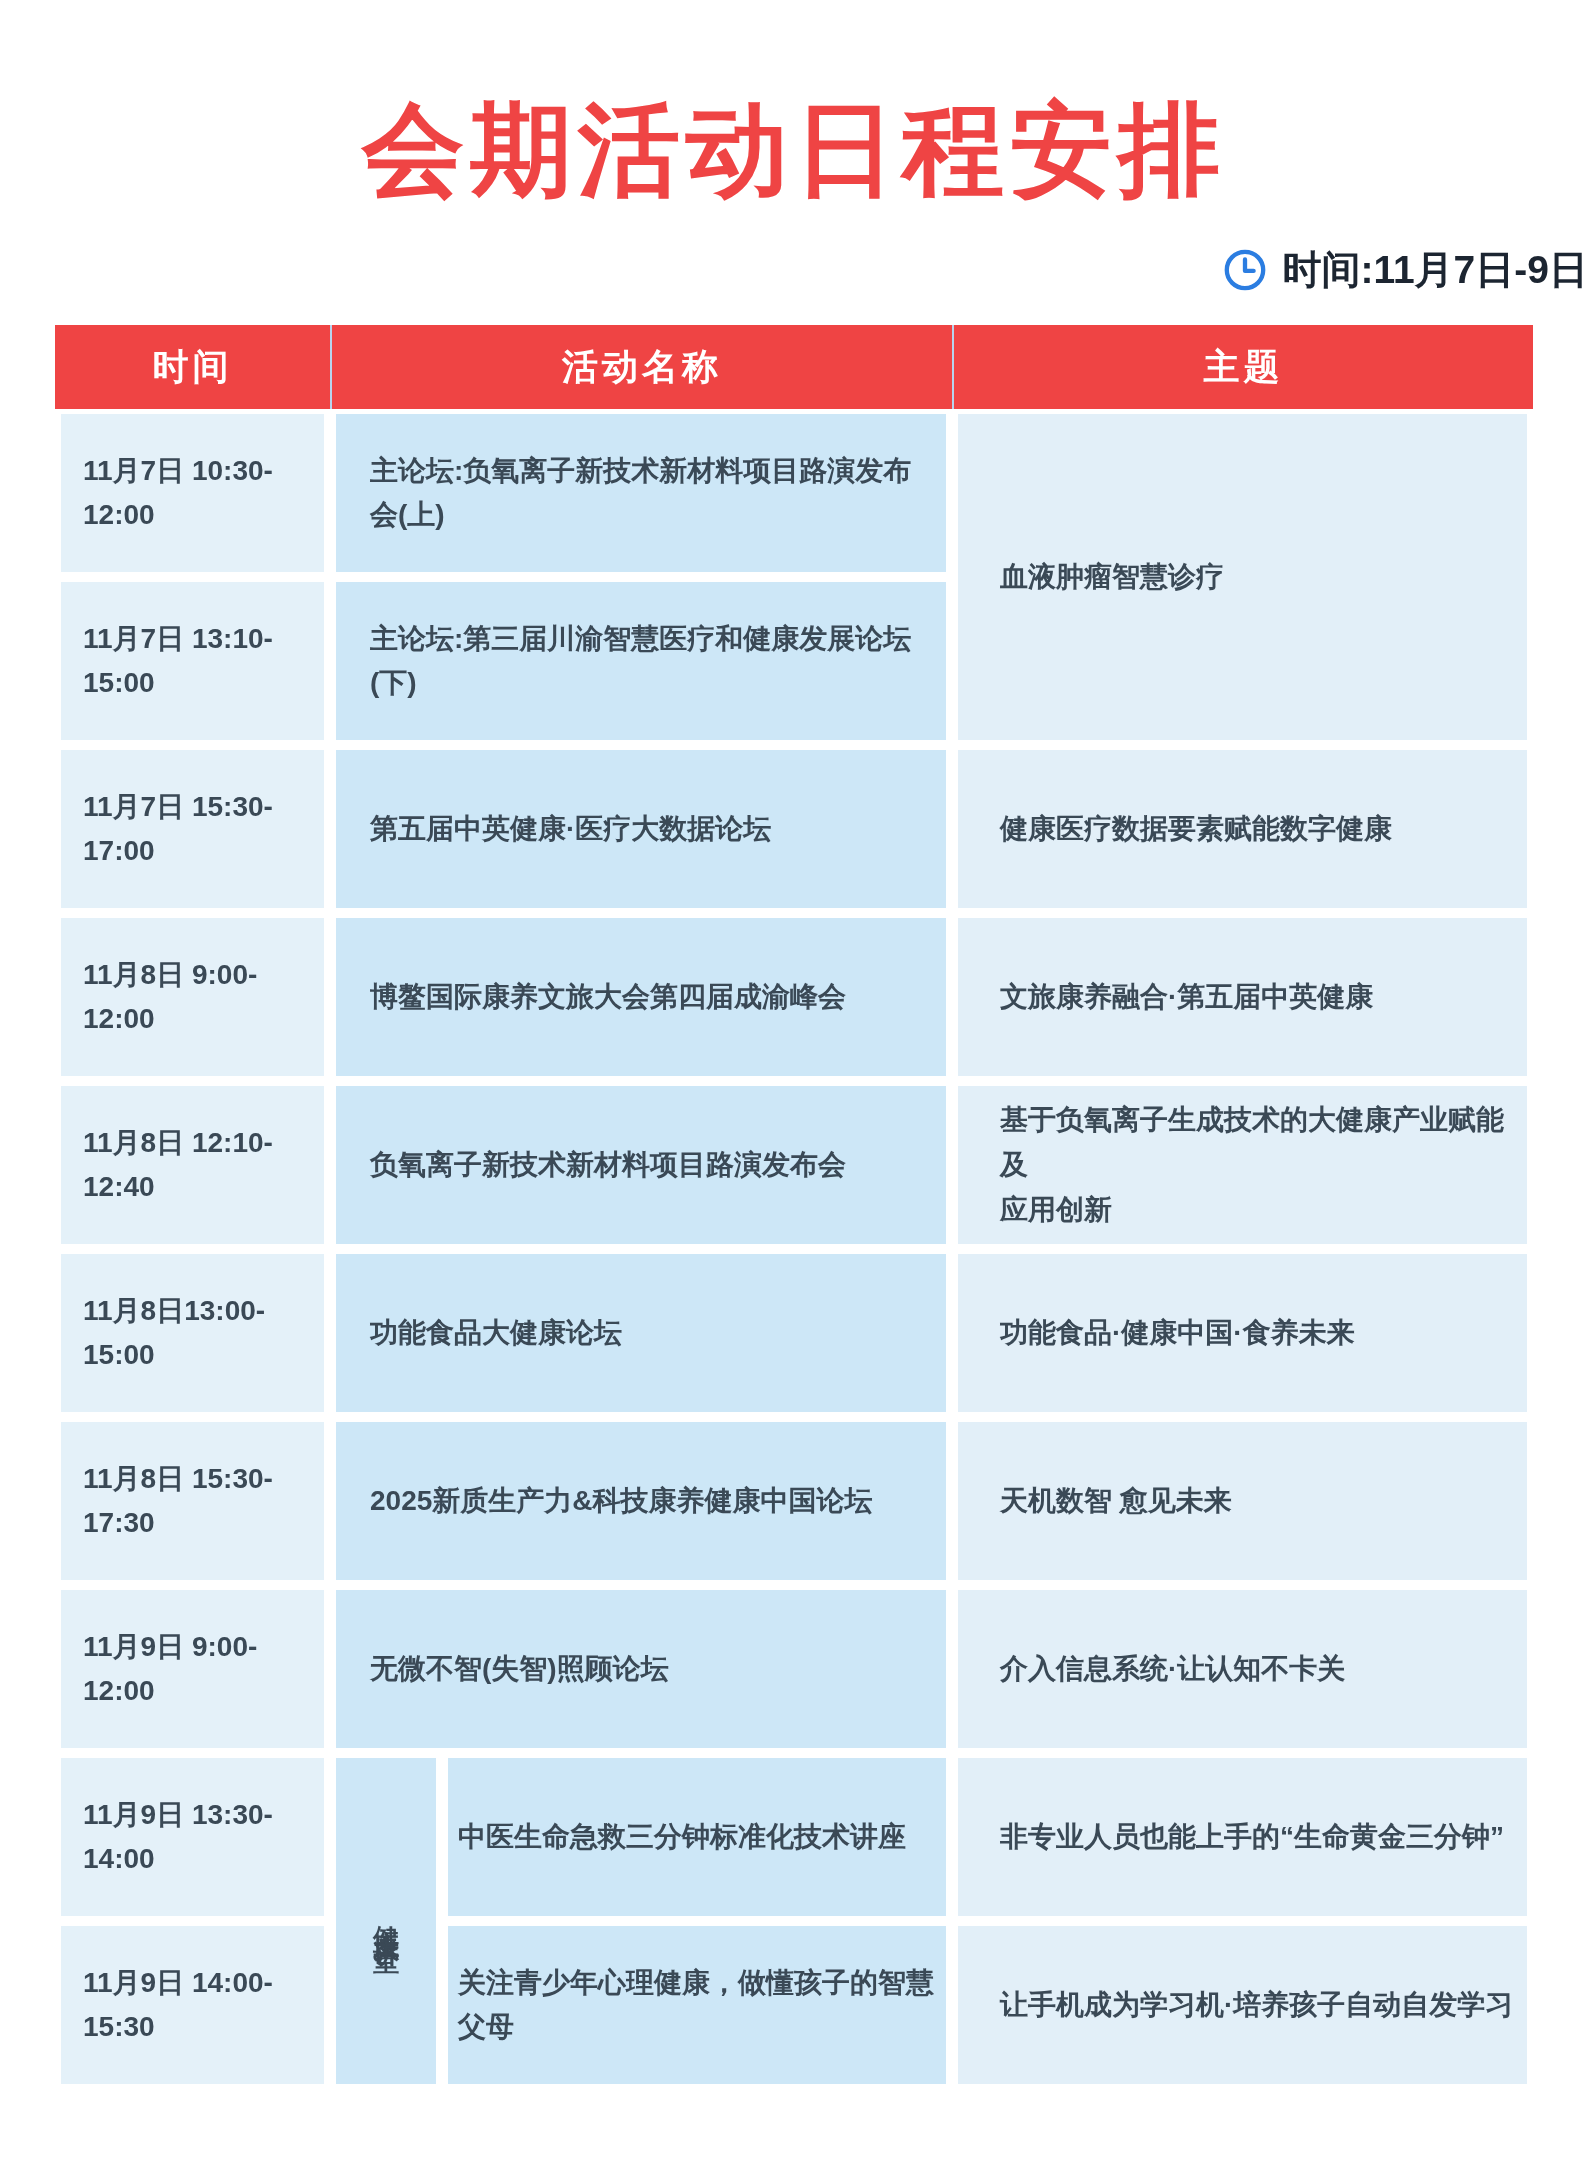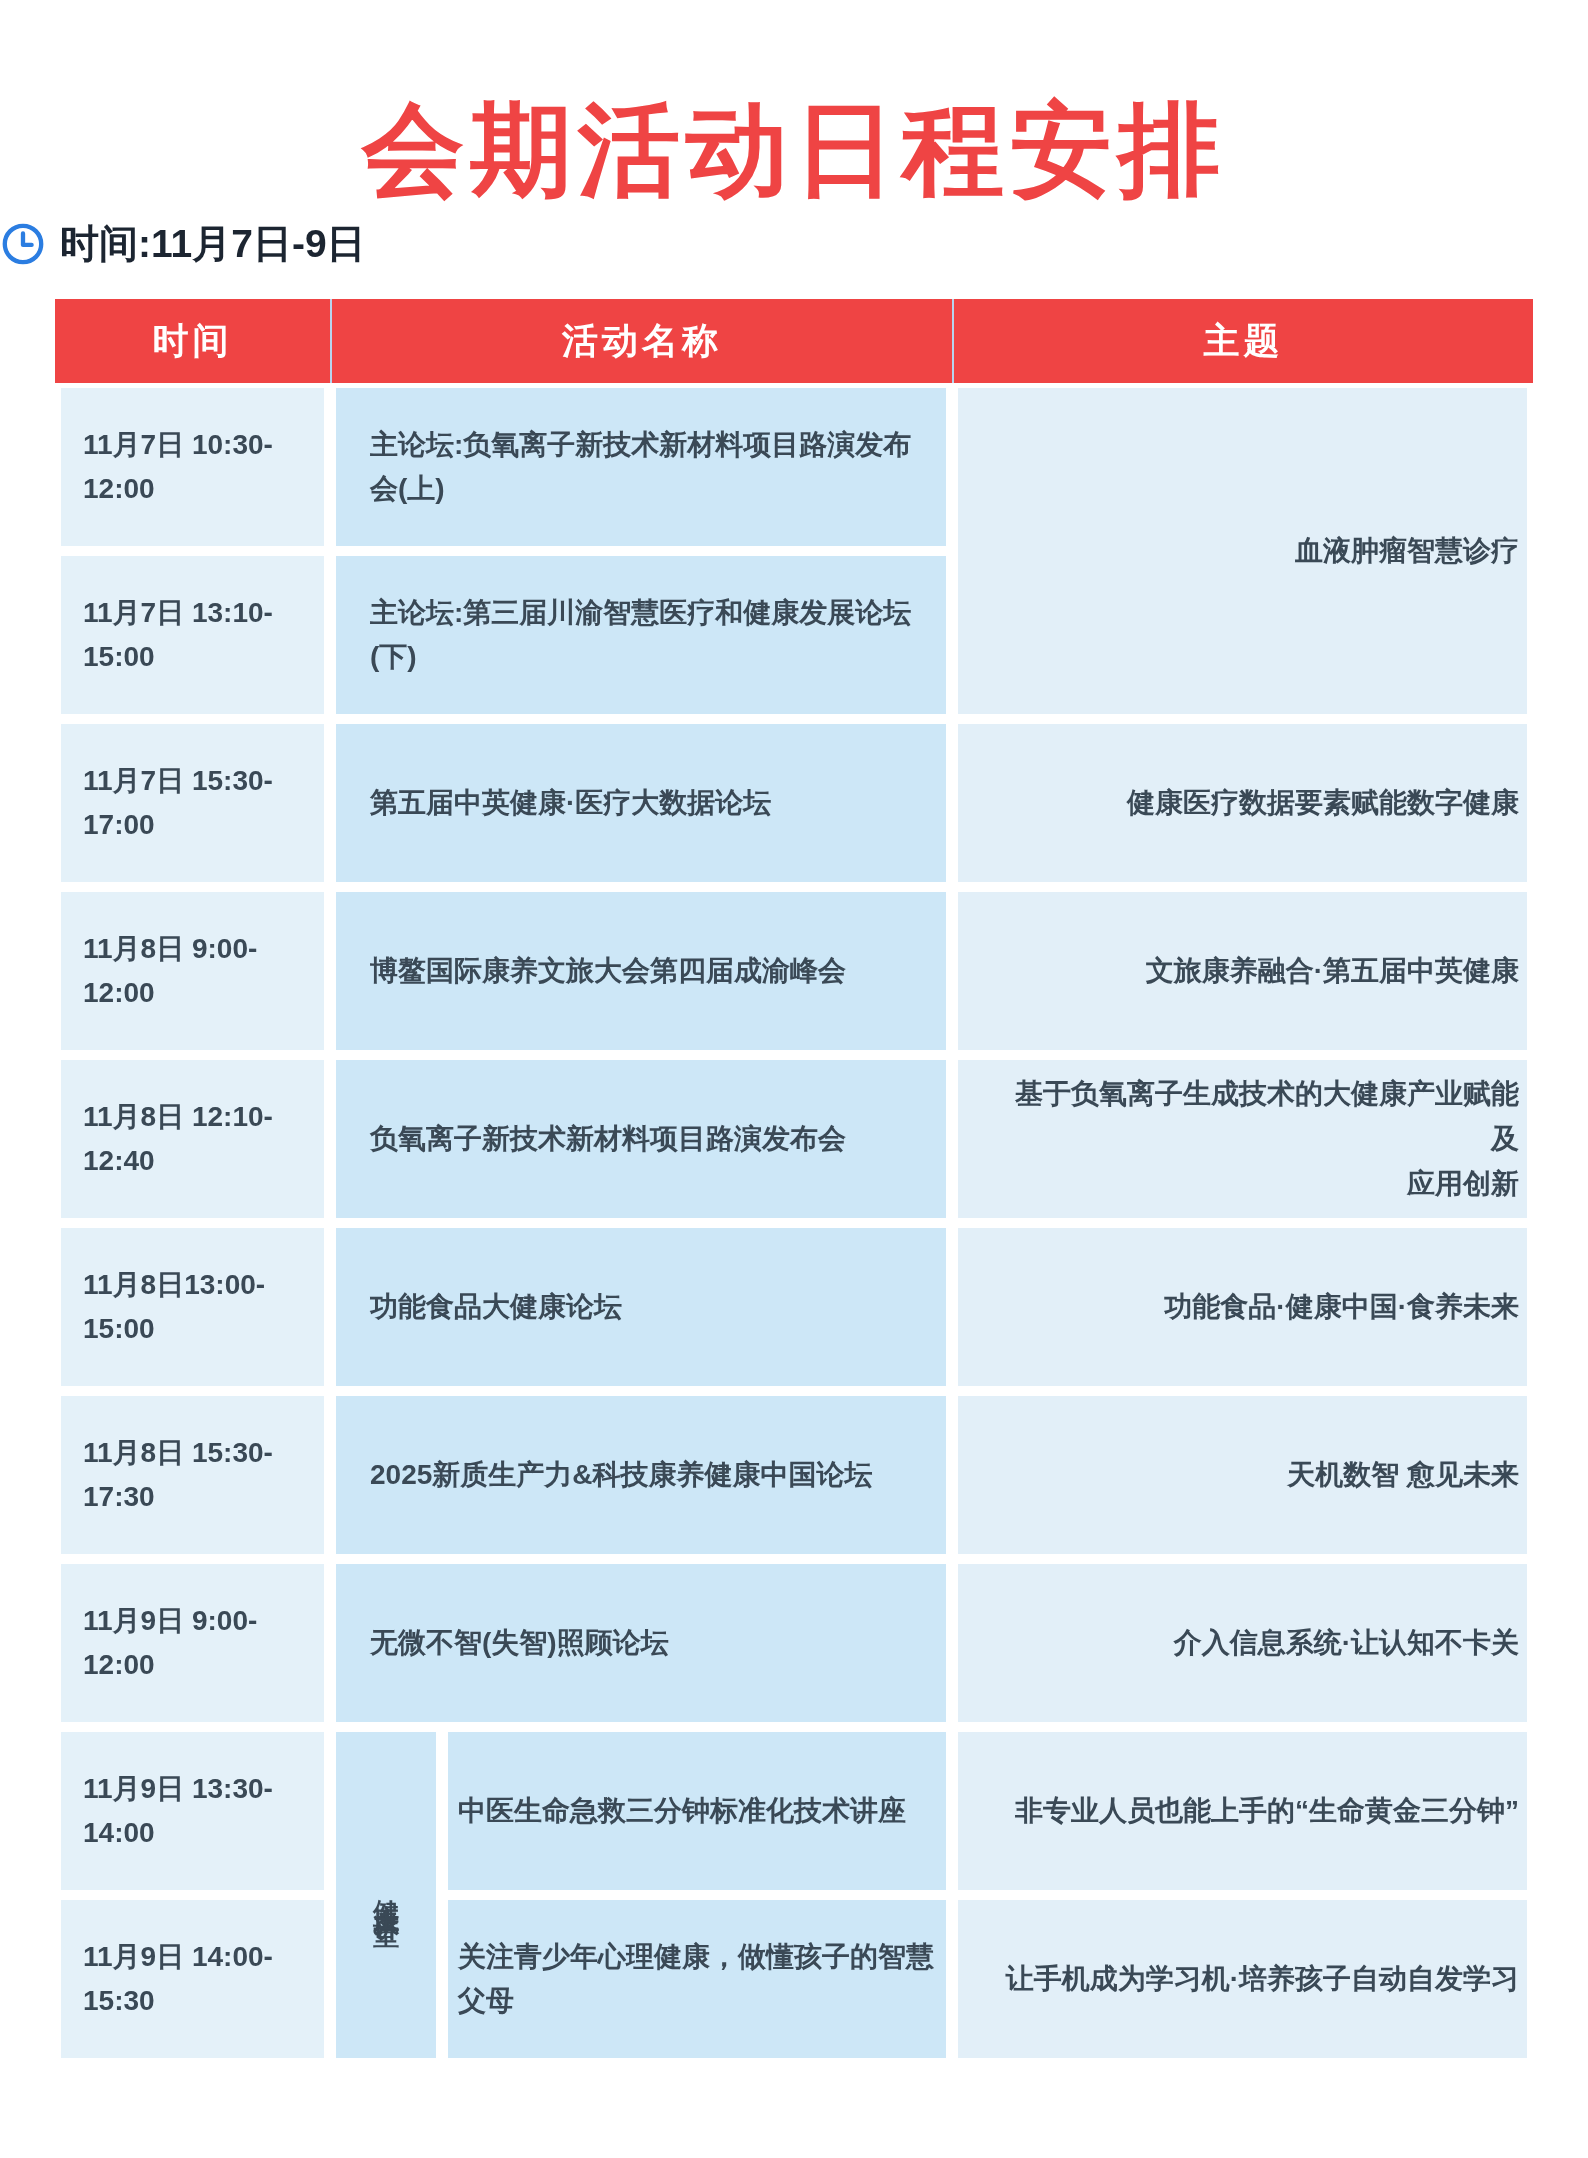--- a/index.html
+++ b/index.html
@@ -18,24 +18,24 @@
     margin-top: 92px;
     text-align: center;
     font-size: 102px;
     line-height: 1.15;
     font-weight: 900;
     color: #ef4444;
     letter-spacing: 6px;
   }
   .info-row {
     display: flex;
-    justify-content: space-between;
+    justify-content: flex-end;
     align-items: center;
     gap: 96px;
-    margin-top: 6px;
+    margin-top: 32px;
     height: 58px;
   }
   .info-item {
     display: flex;
     align-items: center;
     gap: 14px;
     font-size: 39px;
     font-weight: 700;
     color: #1c2531;
   }
@@ -88,21 +88,20 @@
   }
   td.activity-cell.narrow {
     padding-left: 10px;
     padding-right: 4px;
   }
   td.theme-cell {
     background: #e2eff8;
     padding-left: 42px;
     padding-right: 8px;
     white-space: pre-line;
-    text-align: right;
   }
   td.group-cell {
     background: #cde7f7;
     text-align: center;
     padding: 0;
   }
   td.group-cell span {
     display: inline-block;
     writing-mode: vertical-rl;
     text-orientation: upright;

